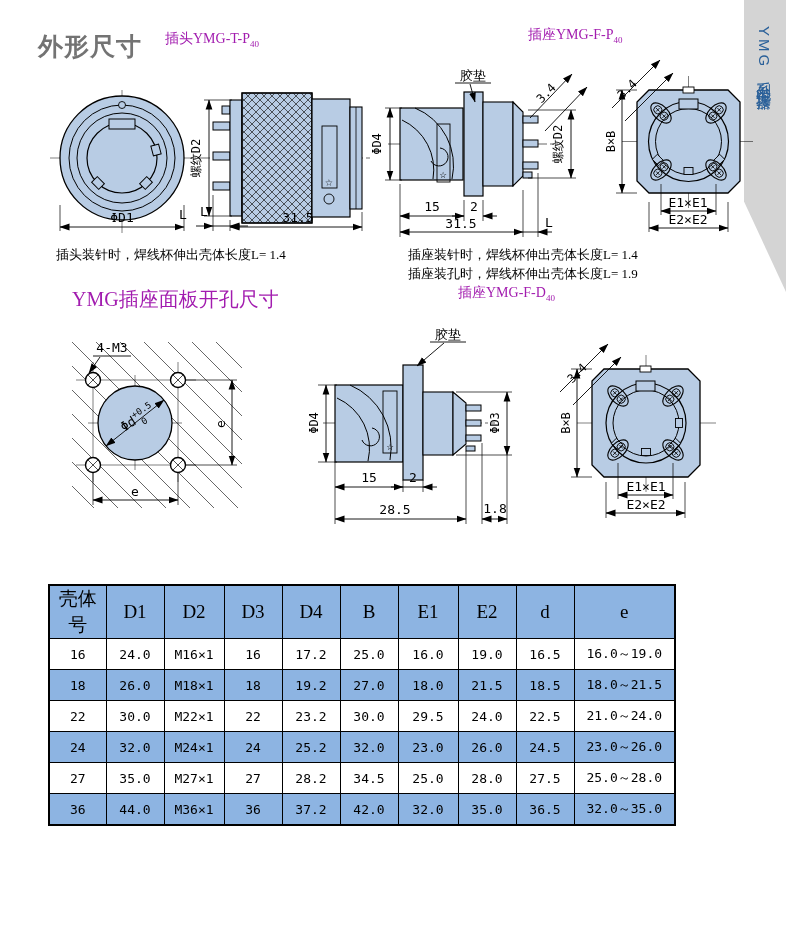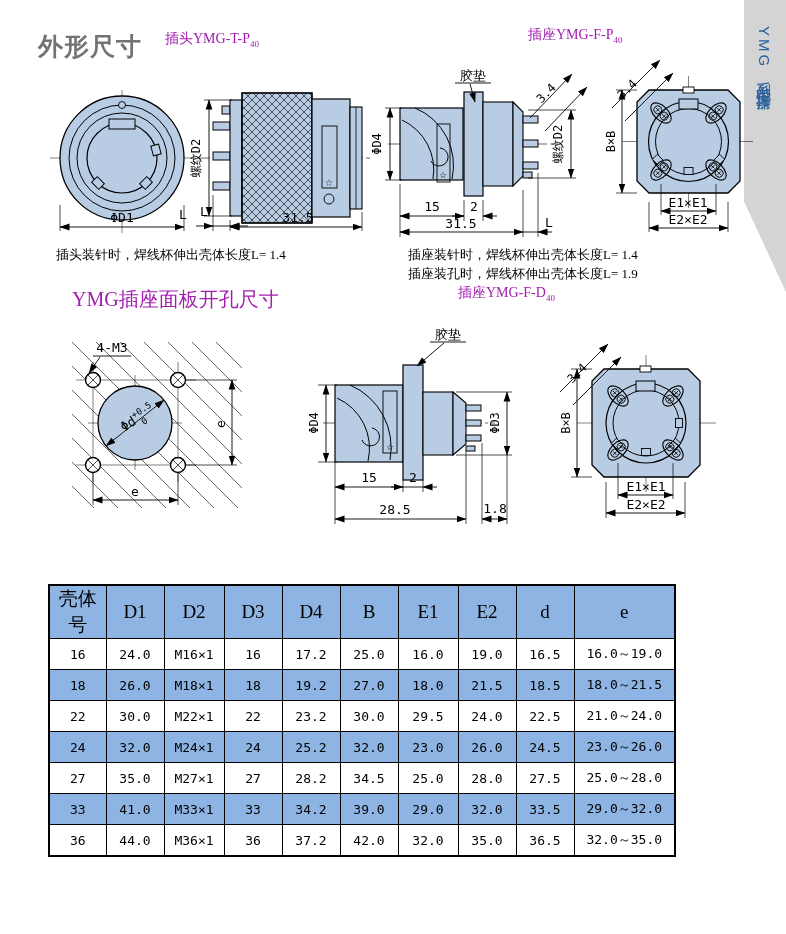--- a/index.html
+++ b/index.html
@@ -474,32 +474,20 @@
             <td>M27×1</td>
             <td>27</td>
             <td>28.2</td>
             <td>34.5</td>
             <td>25.0</td>
             <td>28.0</td>
             <td>27.5</td>
             <td>25.0～28.0</td>
           </tr>
           <tr>
-            <td>33</td>
-            <td>41.0</td>
-            <td>M33×1</td>
-            <td>33</td>
-            <td>34.2</td>
-            <td>39.0</td>
-            <td>29.0</td>
-            <td>32.0</td>
-            <td>33.5</td>
-            <td>29.0～32.0</td>
-          </tr>
-          <tr>
             <td>36</td>
             <td>44.0</td>
             <td>M36×1</td>
             <td>36</td>
             <td>37.2</td>
             <td>42.0</td>
             <td>32.0</td>
             <td>35.0</td>
             <td>36.5</td>
             <td>32.0～35.0</td>

